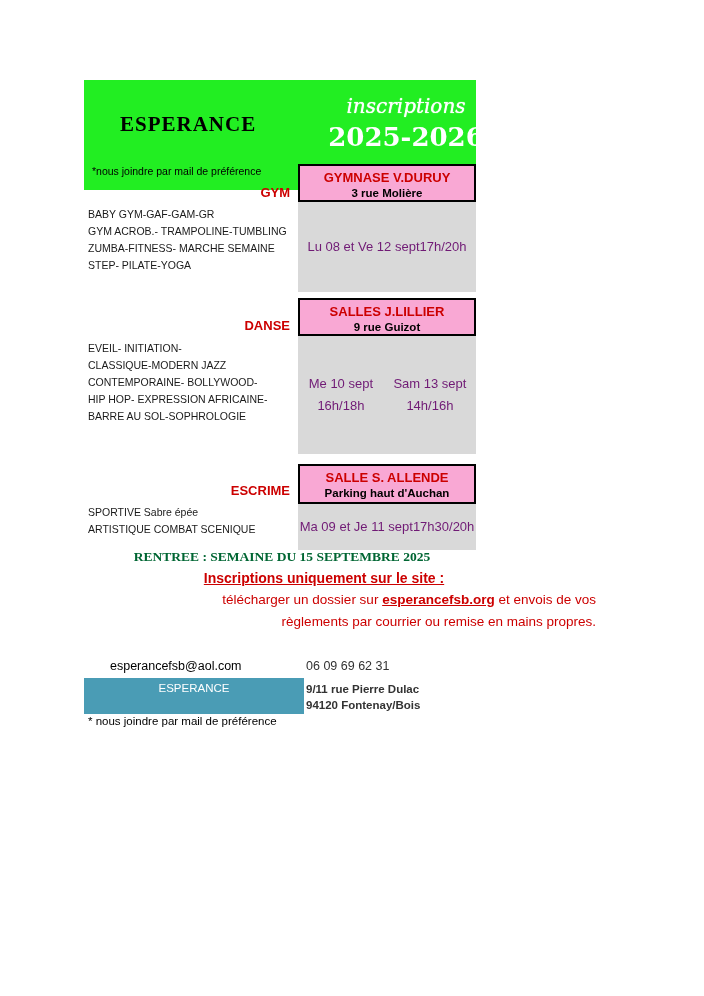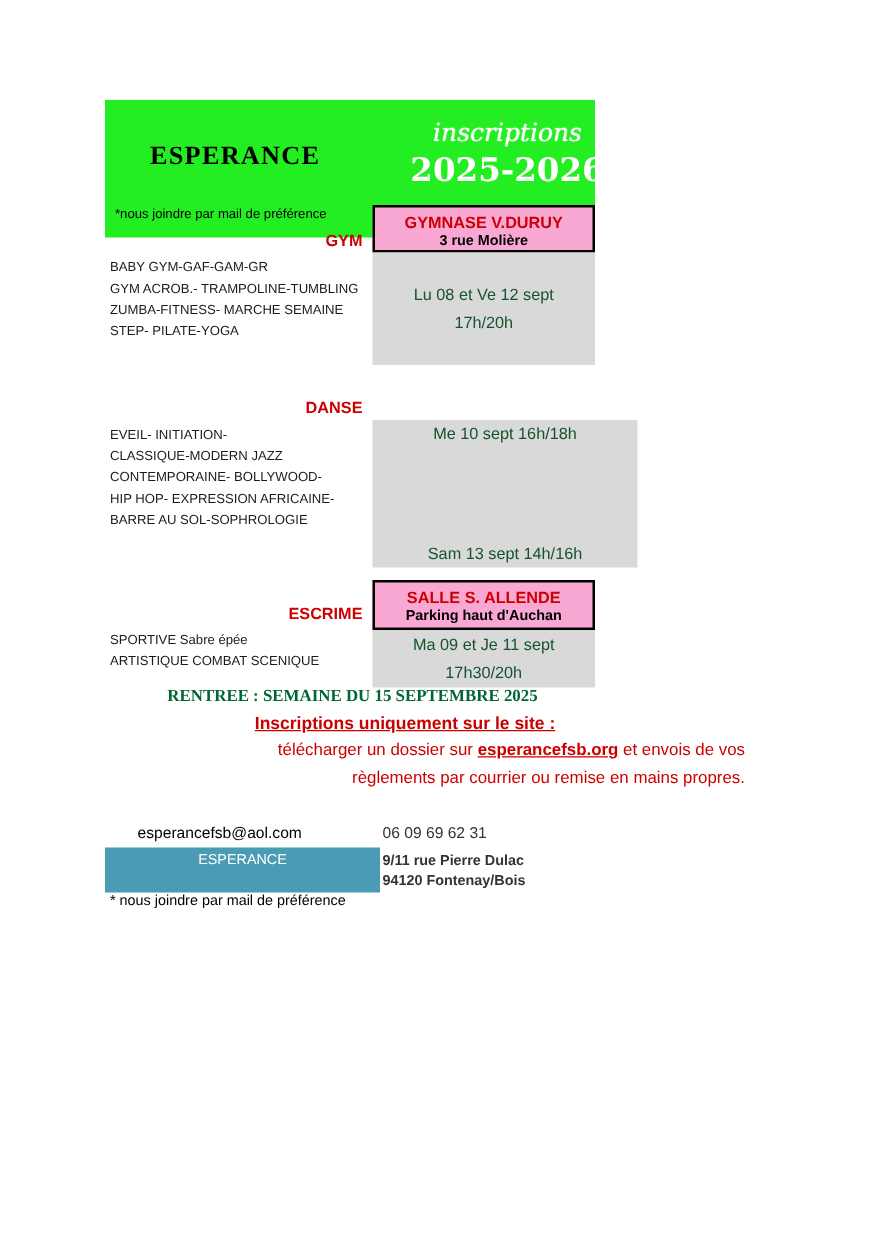--- a/index.html
+++ b/index.html
@@ -122,28 +122,28 @@
   #venue-escrime { left: 298px; top: 464px; width: 178px; height: 40px; }
 
   
   .time-box {
     position: absolute;
     background: #d9d9d9;
     box-sizing: border-box;
     text-align: center;
     font-size: 13px;
     line-height: 22px;
-    color: #14532d;
+    color: #701a75;
     display: flex;
-    flex-direction: column;
+    flex-direction: row;
     justify-content: center;
     align-items: center;
   }
   #time-gym { left: 298px; top: 202px; width: 178px; height: 90px; }
-  #time-danse { left: 298px; top: 336px; width: 212px; height: 118px; justify-content: space-between; }
+  #time-danse { left: 298px; top: 336px; width: 178px; height: 118px; justify-content: space-between; }
   #time-escrime { left: 298px; top: 504px; width: 178px; height: 46px; }
 
   
   .rentree {
     position: absolute;
     left: 84px;
     top: 549px;
     width: 396px;
     text-align: center;
     font-family: "Liberation Serif", serif;
@@ -256,20 +256,24 @@
   </div>
 
   <div class="sec-label" id="label-danse">DANSE</div>
   <div class="disc-list" id="disc-danse">
     <span class="line">EVEIL- INITIATION-</span>
     <span class="line">CLASSIQUE-MODERN JAZZ</span>
     <span class="line">CONTEMPORAINE- BOLLYWOOD-</span>
     <span class="line">HIP HOP- EXPRESSION  AFRICAINE-</span>
     <span class="line">BARRE AU SOL-SOPHROLOGIE</span>
   </div>
+  <div class="venue-box" id="venue-danse">
+    <div class="venue-name">SALLES J.LILLIER</div>
+    <div class="venue-addr">9 rue Guizot</div>
+  </div>
   <div class="time-box" id="time-danse">
     <span class="line">Me 10 sept  16h/18h</span>
     <span class="line">Sam 13 sept 14h/16h</span>
   </div>
 
   <div class="sec-label" id="label-escrime">ESCRIME</div>
   <div class="disc-list" id="disc-escrime">
     <span class="line">SPORTIVE Sabre épée</span>
     <span class="line">ARTISTIQUE COMBAT SCENIQUE</span>
   </div>

